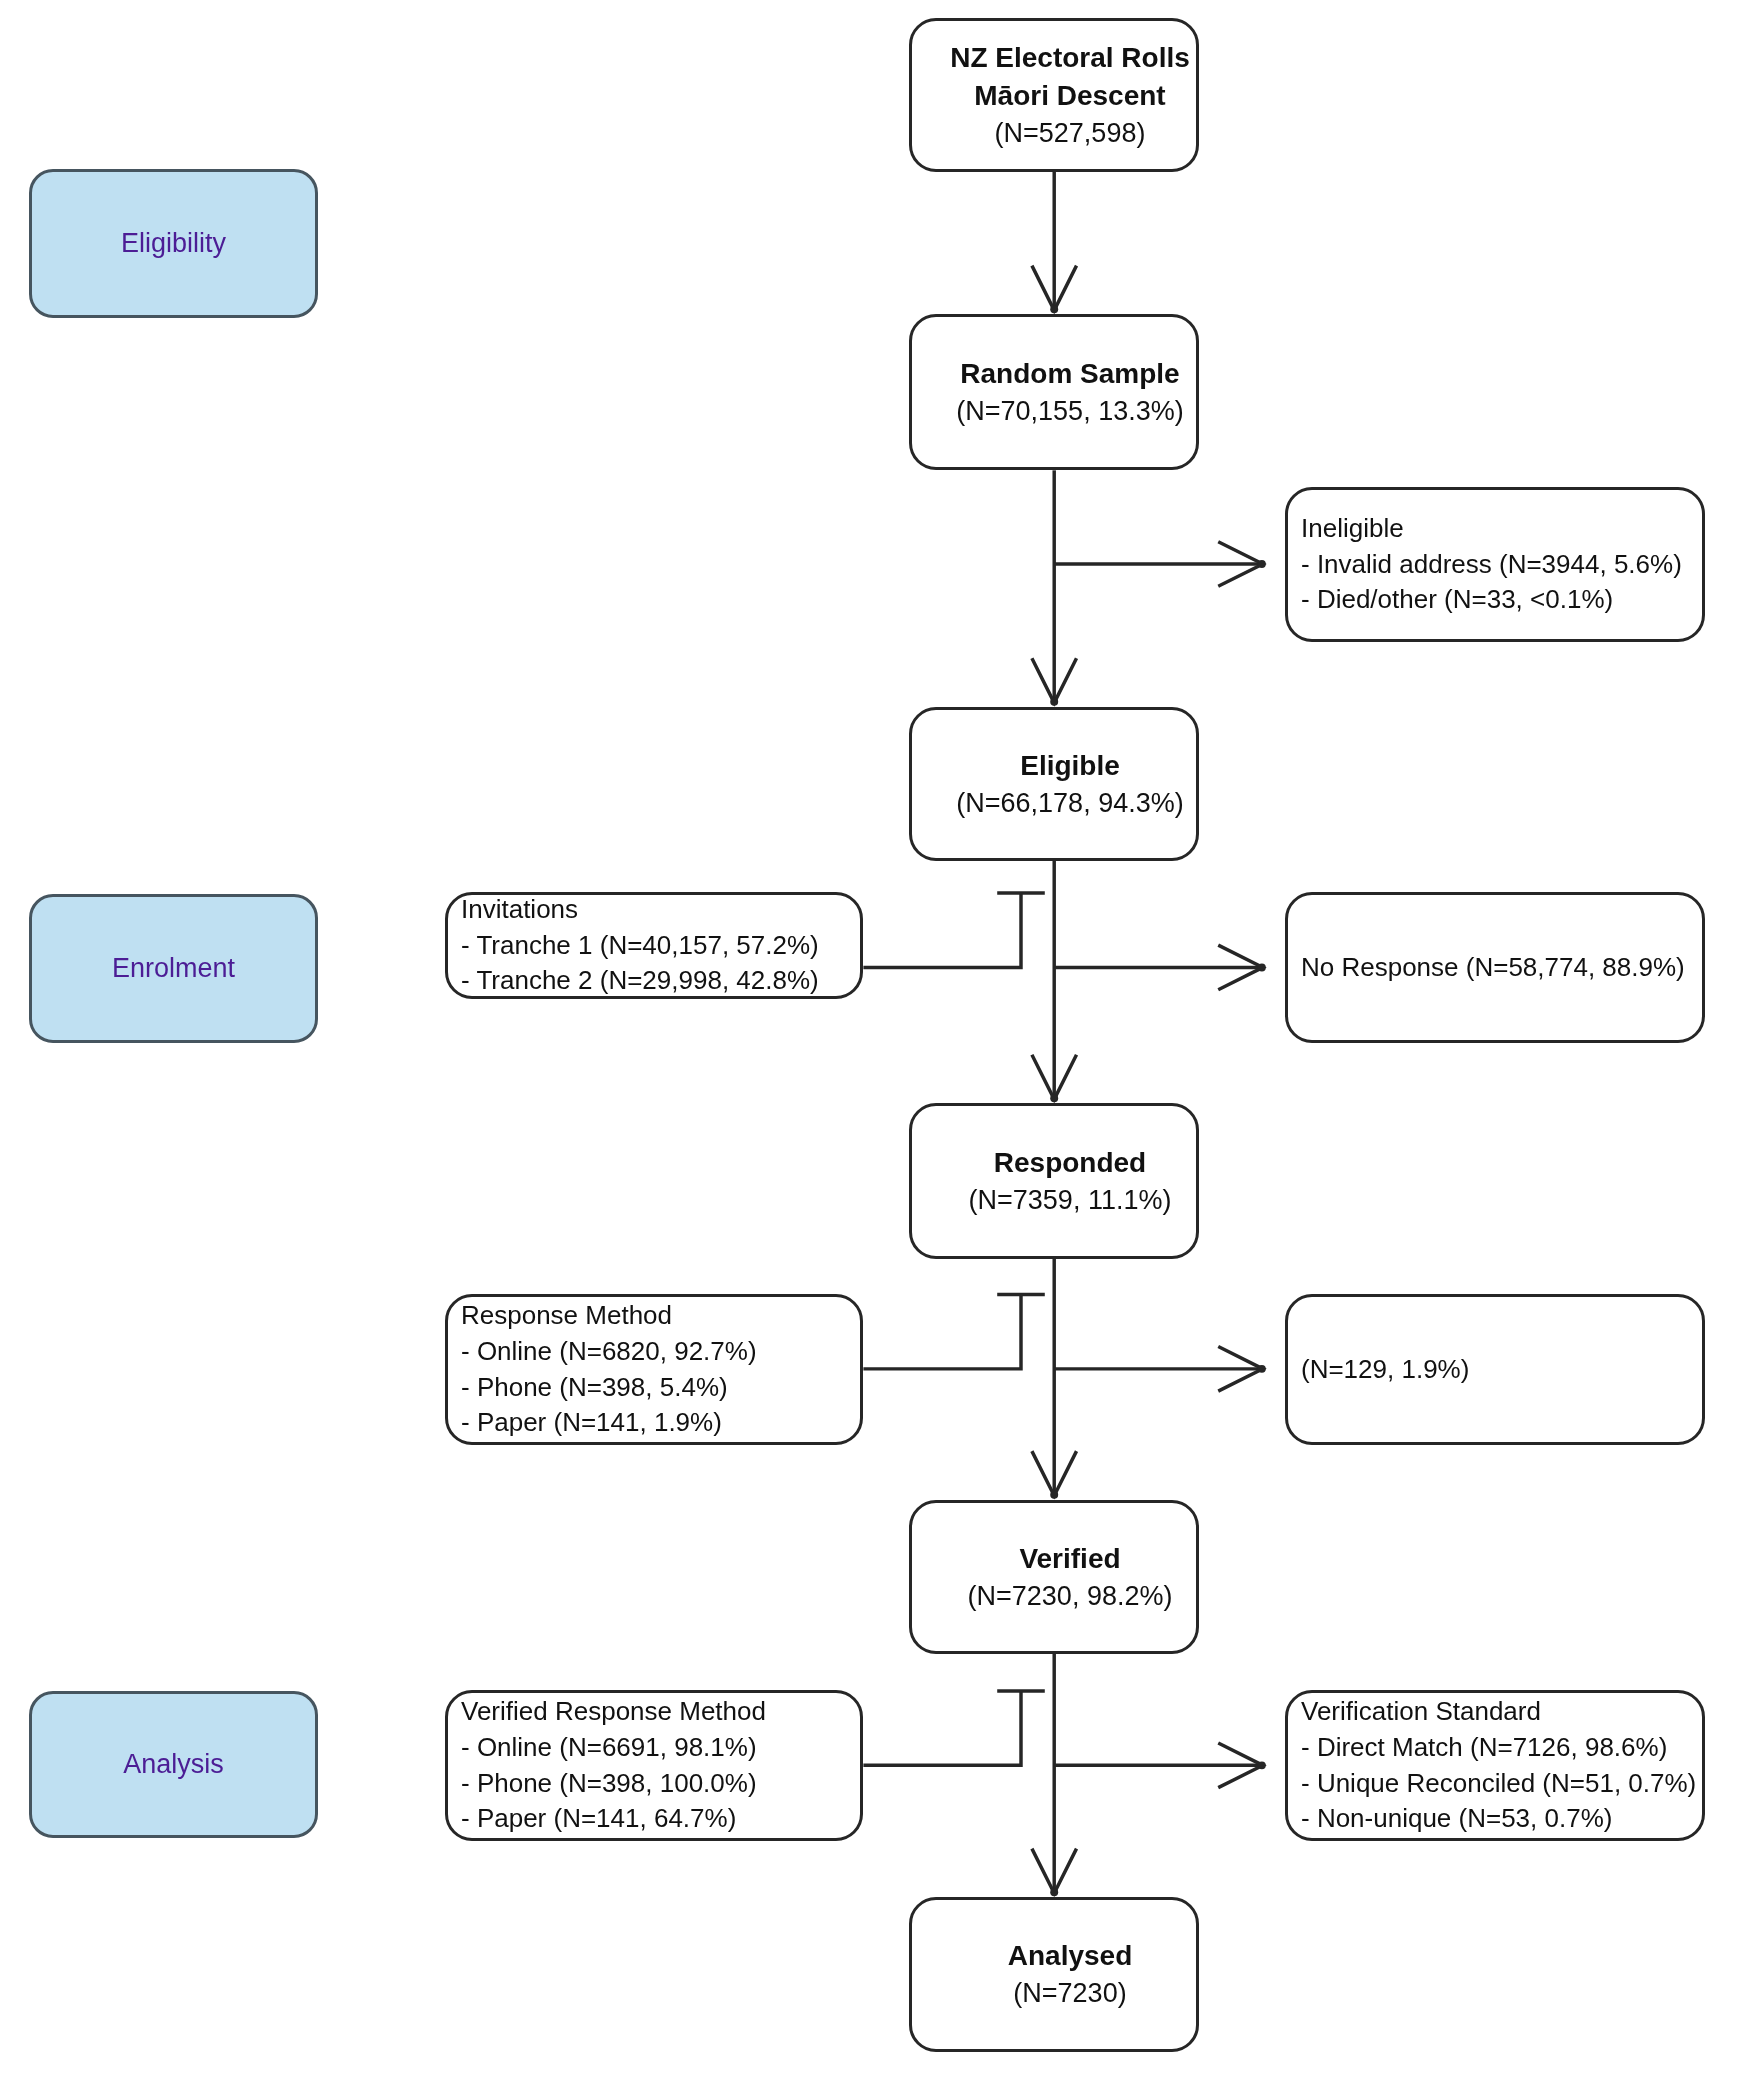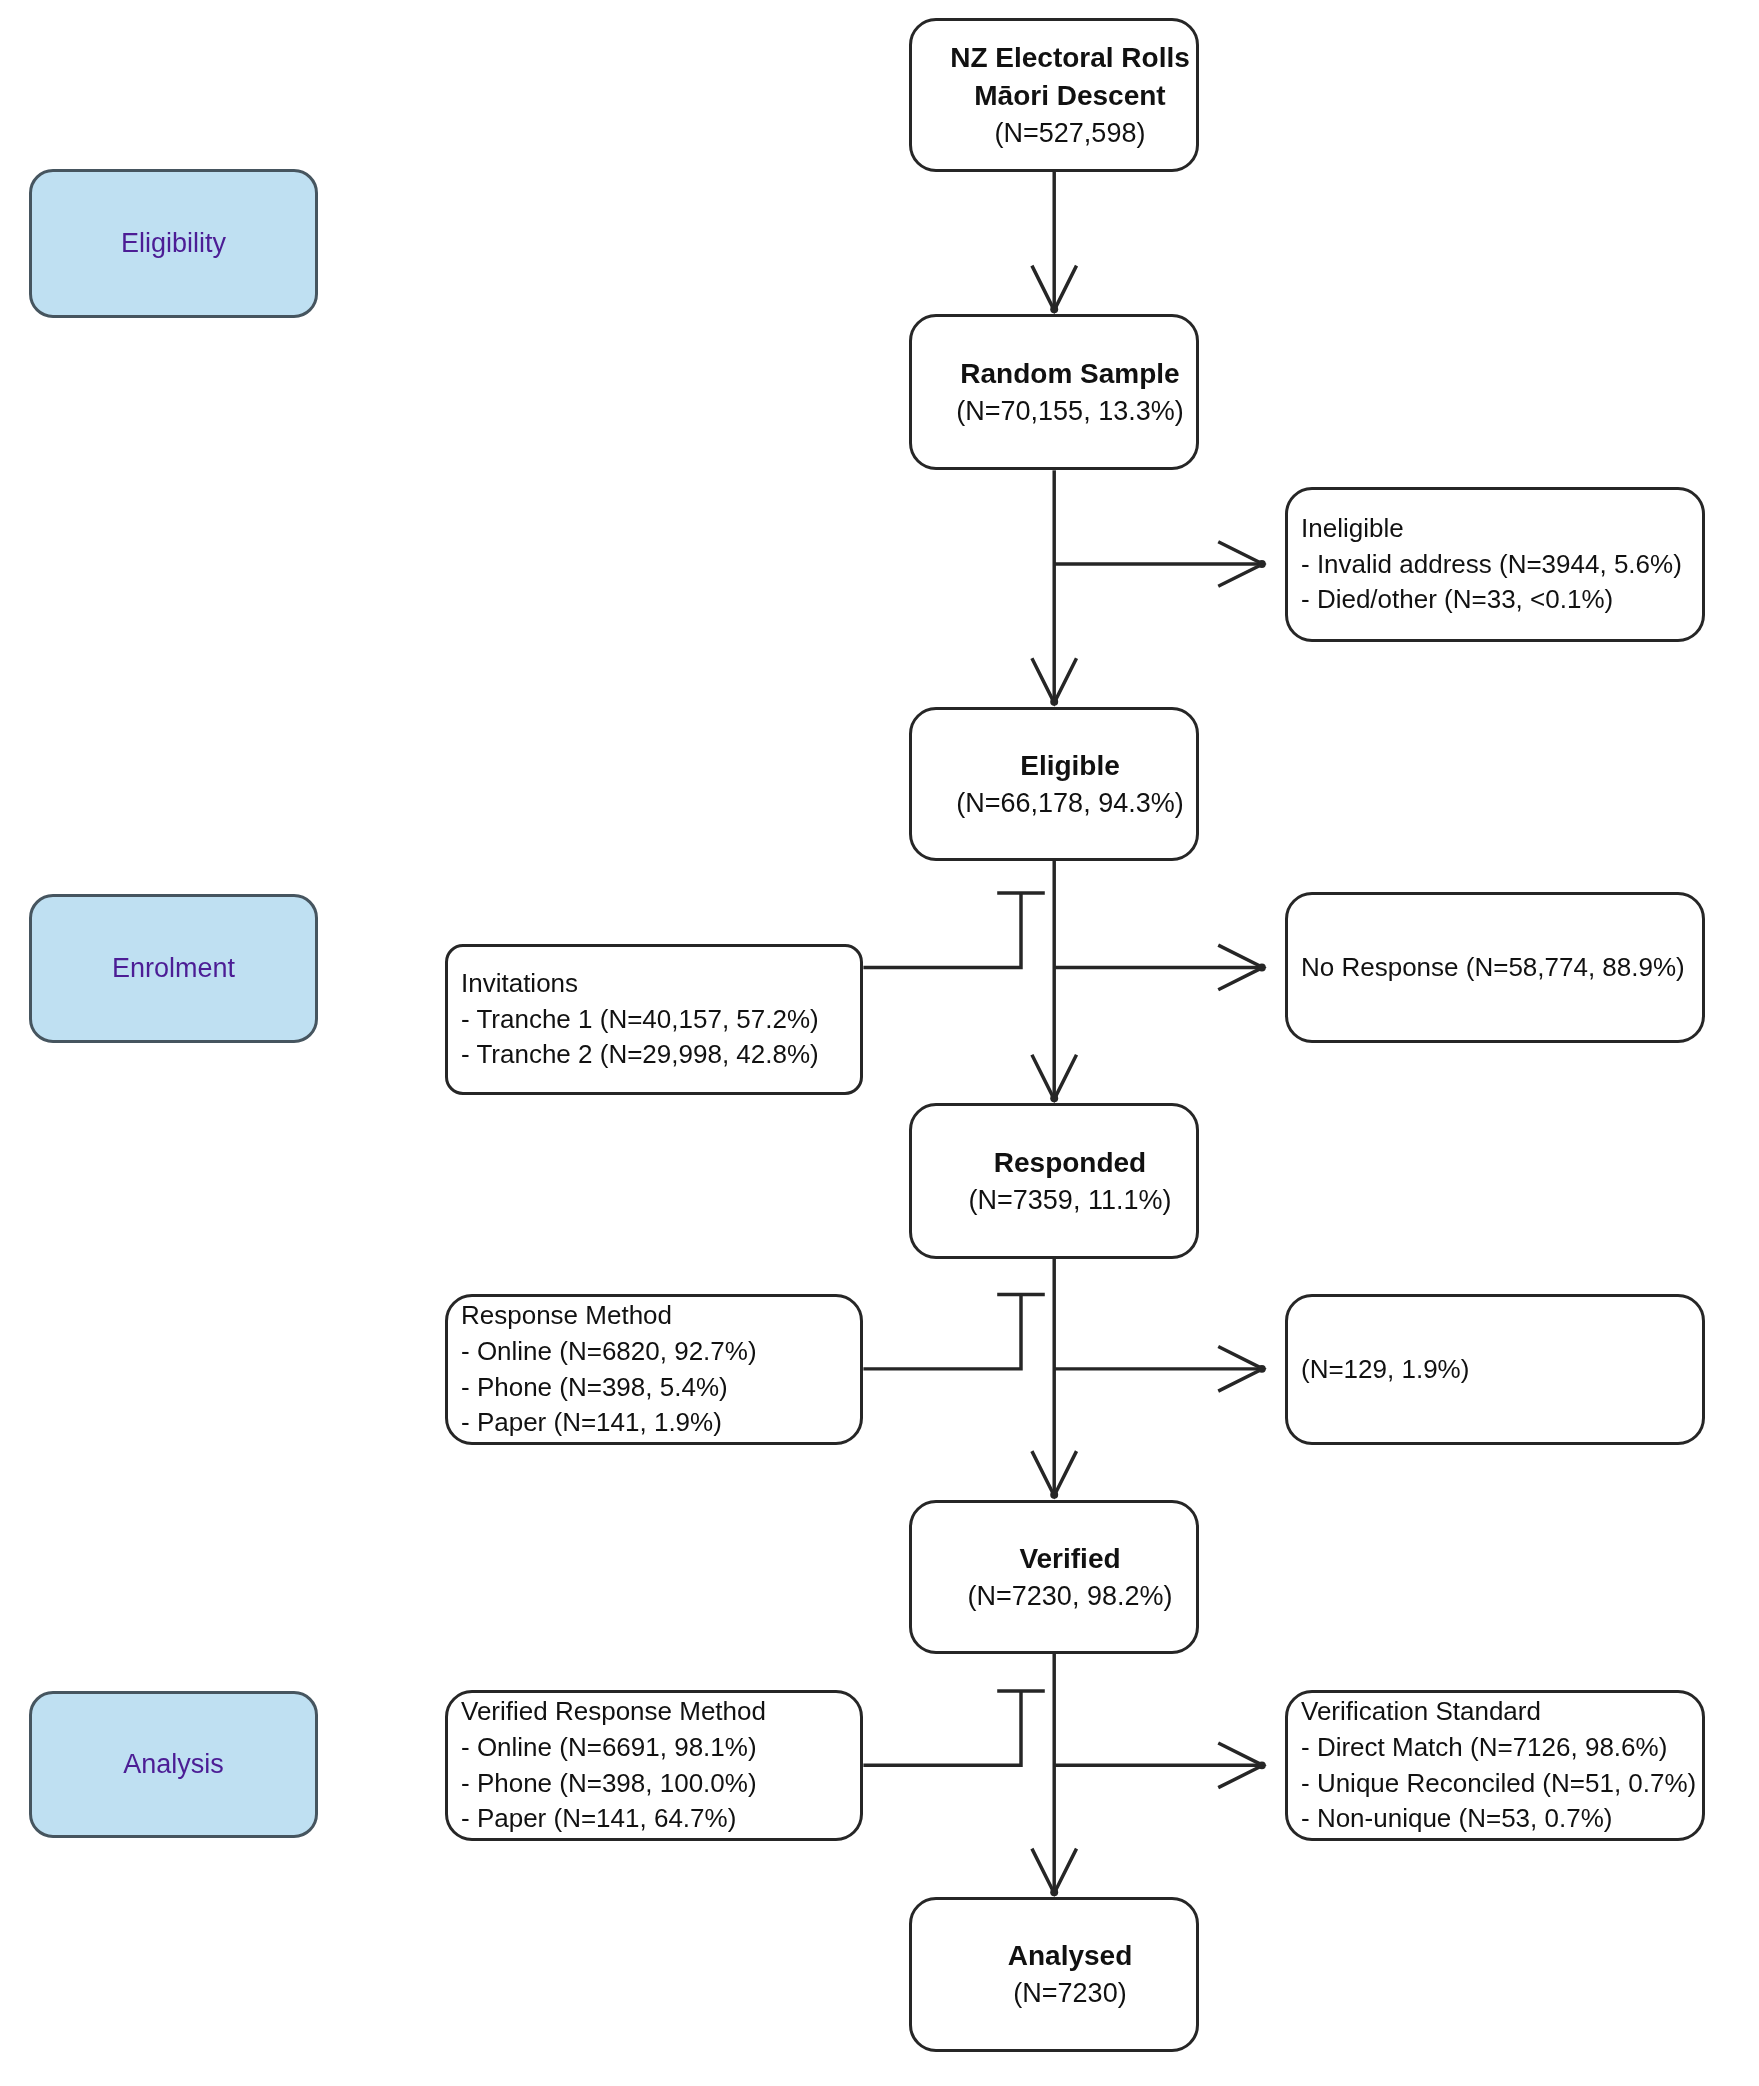--- a/index.html
+++ b/index.html
@@ -159,21 +159,21 @@
   <div class="box main" style="top:1500px;height:154px;">
     <div class="title">Verified</div>
     <div class="stat">(N=7230, 98.2%)</div>
   </div>
 
   <div class="box main" style="top:1897px;height:155px;">
     <div class="title">Analysed</div>
     <div class="stat">(N=7230)</div>
   </div>
 
-  <div class="box side left-col" style="top:944px;height:151px;border-radius:18px;">
+  <div class="box side left-col" style="top:892px;height:107px;">
     <div class="line">Invitations</div>
     <div class="line">- Tranche 1 (N=40,157, 57.2%)</div>
     <div class="line">- Tranche 2 (N=29,998, 42.8%)</div>
   </div>
 
   <div class="box side left-col" style="top:1294px;height:151px;">
     <div class="line">Response Method</div>
     <div class="line">- Online (N=6820, 92.7%)</div>
     <div class="line">- Phone (N=398, 5.4%)</div>
     <div class="line">- Paper (N=141, 1.9%)</div>

